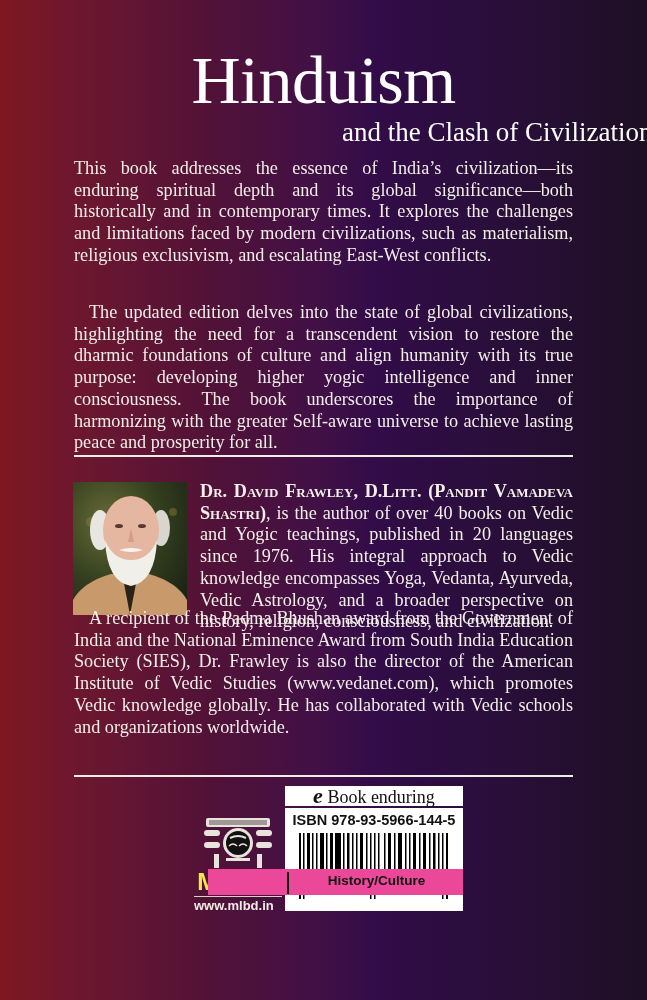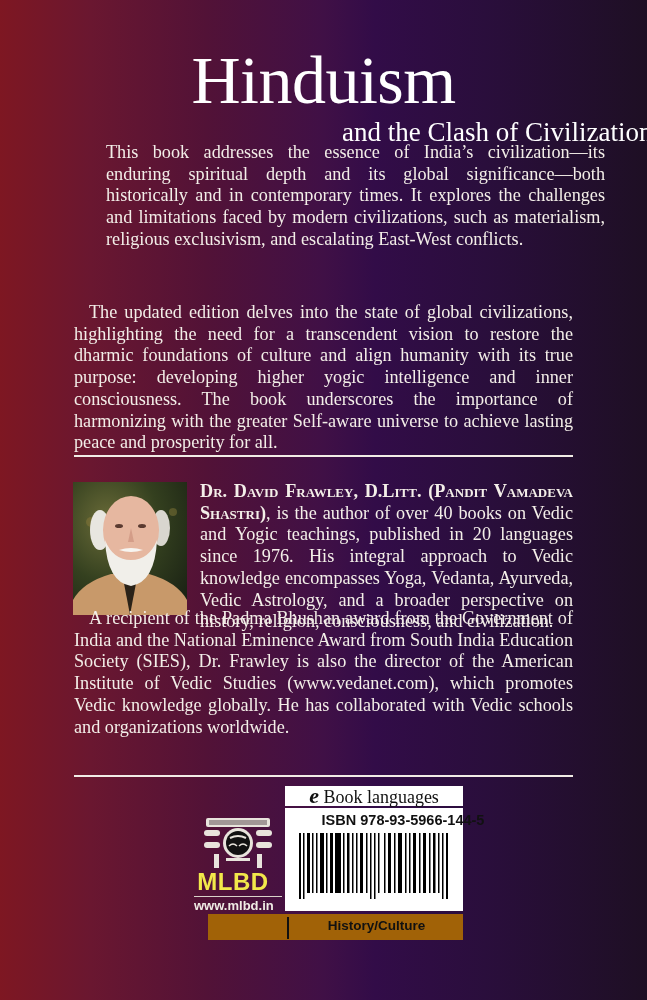--- a/index.html
+++ b/index.html
@@ -15,21 +15,21 @@
     font-size: 68px; line-height: 60px; color: #ffffff; letter-spacing: -0.5px;
   }
   .subtitle {
     left: 0; width: 615px; top: 116px; text-align: right;
     font-size: 27px; line-height: 32px; color: #ffffff; padding-left: 48px;
   }
   .para {
     left: 74px; width: 499px; font-size: 18.2px; line-height: 21.7px;
     text-align: justify; margin: 0; color: #f3eee8;
   }
-  .p1 { top: 142px; margin-left: 32px; }
+  .p1 { top: 158px; }
   .p2 { top: 302px; text-indent: 15px; }
   .rule { left: 74px; width: 499px; height: 2px; background: #f1ece6; }
   .rule1 { top: 455px; }
   .rule2 { top: 775px; }
   .photo {
     left: 73px; top: 482px; width: 114px; height: 133px; overflow: hidden;
     background: radial-gradient(ellipse at 30% 30%, #4d5a2e 0%, #2b3420 55%, #1c2416 100%);
   }
   .bio {
     left: 200px; top: 481px; width: 373px; font-size: 18.2px; line-height: 21.7px;
@@ -52,29 +52,29 @@
   .ebook {
     left: 285px; top: 786px; width: 178px; height: 20px; background: #ffffff;
     color: #111; font-size: 18px; line-height: 20px; text-align: center;
   }
   .ebook .e { font-style: italic; font-size: 22px; font-weight: bold; }
   .isbn-box {
     left: 285px; top: 808px; width: 178px; height: 103px; background: #ffffff; color: #111;
   }
   .isbn-label {
     position: absolute; left: 0; width: 178px; top: 4px; text-align: center;
-    font-family: "Liberation Sans", "DejaVu Sans", sans-serif; font-weight: bold; font-size: 14.5px; margin-left: 29px;
+    font-family: "Liberation Sans", "DejaVu Sans", sans-serif; font-weight: bold; font-size: 14.5px;
   }
   .barcode { position: absolute; left: 14px; top: 25px; width: 150px; height: 66px; }
   .digits {
     position: absolute; left: 10px; top: 85px; width: 160px;
     font-family: "Liberation Sans", "DejaVu Sans", sans-serif; font-size: 10px; letter-spacing: 5.6px;
   }
   .cat-box {
-    left: 208px; top: 914px; width: 255px; height: 26px; background: #a16207;
+    left: 208px; top: 869px; width: 255px; height: 26px; background: #ec4899;
   }
   .cat-divider { position: absolute; left: 79px; top: 3px; width: 2px; height: 22px; background: #111; }
   .cat-label {
     position: absolute; left: 82px; width: 173px; top: 4px; text-align: center;
     font-family: "Liberation Sans", "DejaVu Sans", sans-serif; font-weight: bold; font-size: 13.5px; color: #111;
   }
 </style>
 </head>
 <body>
 
@@ -138,21 +138,21 @@
     <rect x="57" y="38" width="5" height="14" fill="#e8e4dc"></rect>
     <rect x="26" y="42" width="24" height="3" fill="#e8e4dc"></rect>
   </svg>
 </div>
 <div class="abs mlbd">MLBD</div>
 <div class="abs mlbd-rule"></div>
 <div class="abs mlbd-url">www.mlbd.in</div>
 
 <div class="abs ebook">
   <span class="e">e</span>
-  <span>Book languages</span>
+  <span>Book enduring</span>
 </div>
 
 <div class="abs isbn-box">
   <div class="isbn-label">ISBN 978-93-5966-144-5</div>
   <svg class="barcode" viewBox="0 0 150 66" preserveAspectRatio="none">
     <g fill="#000">
       <rect x="0" y="0" width="2" height="66"></rect>
         <rect x="4" y="0" width="1.5" height="66"></rect>
       <rect x="8" y="0" width="3" height="60"></rect>
         <rect x="13" y="0" width="1.5" height="60"></rect>

